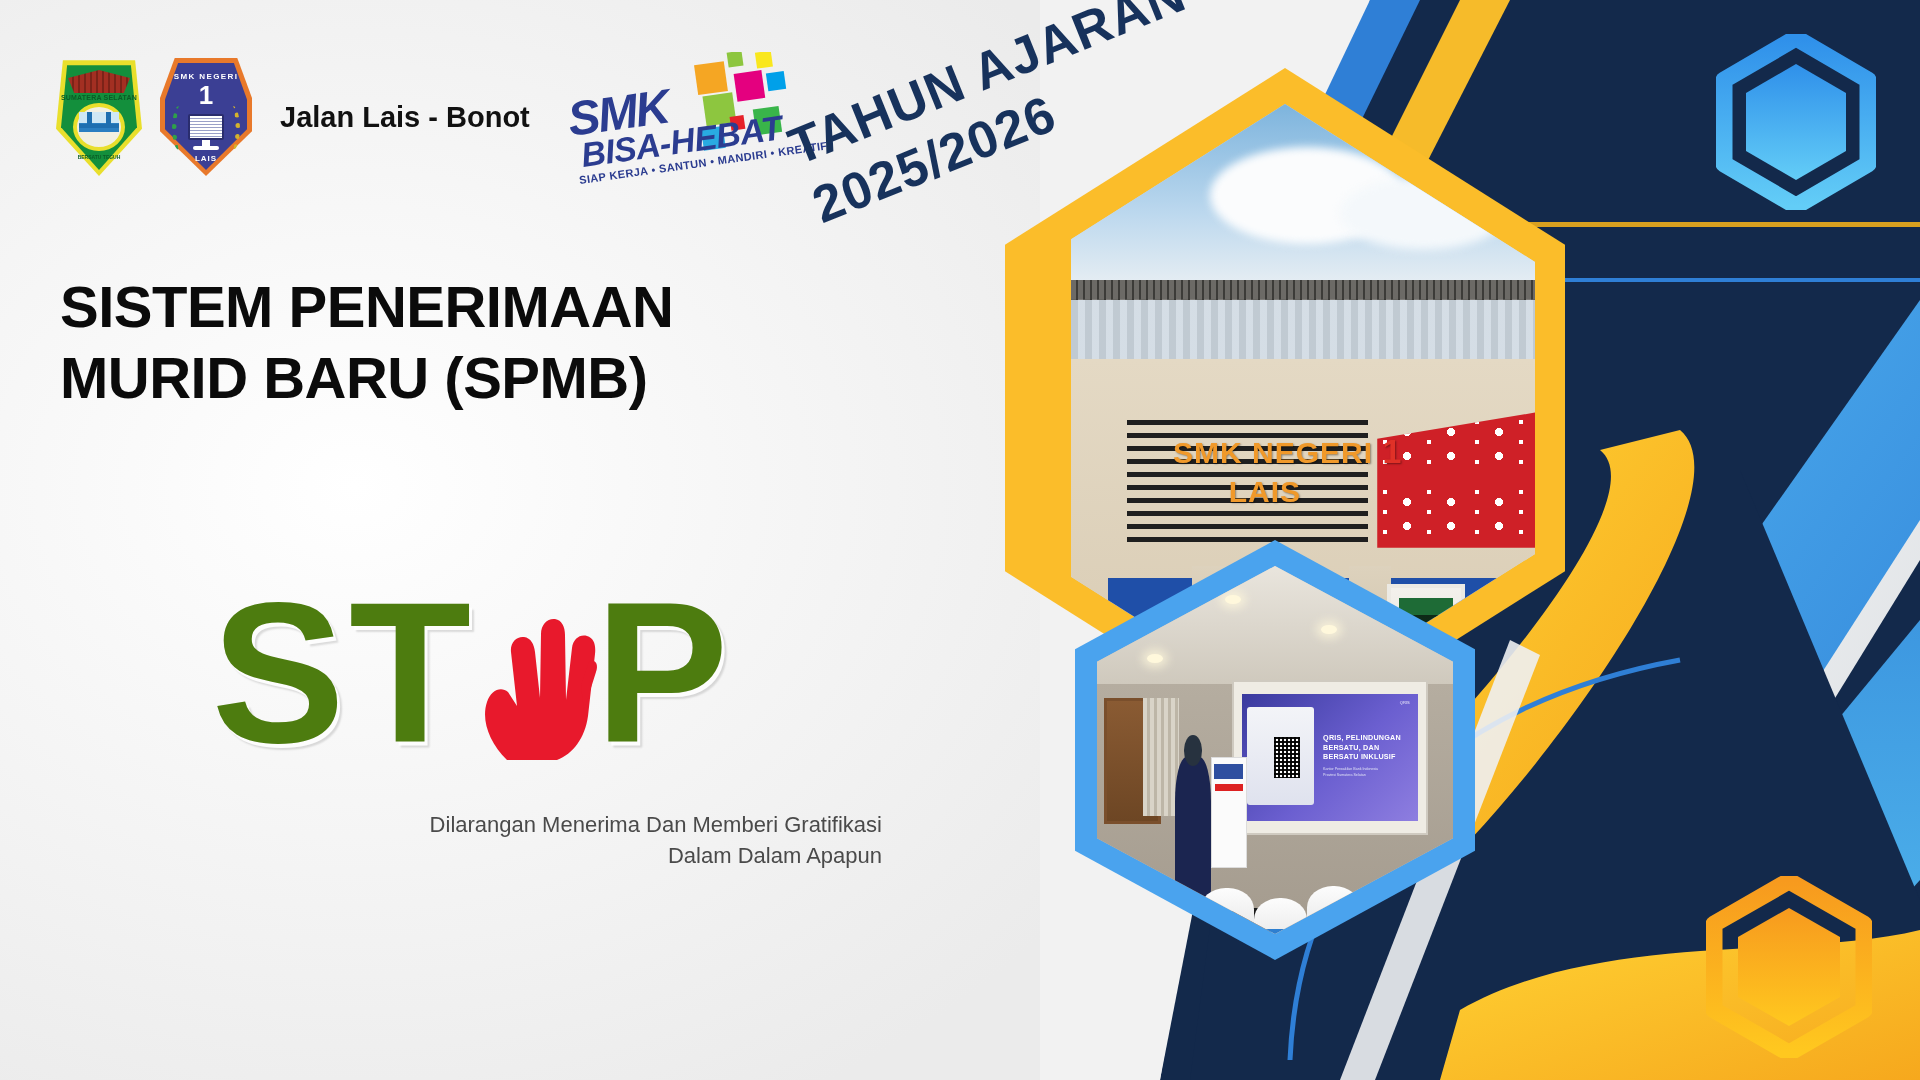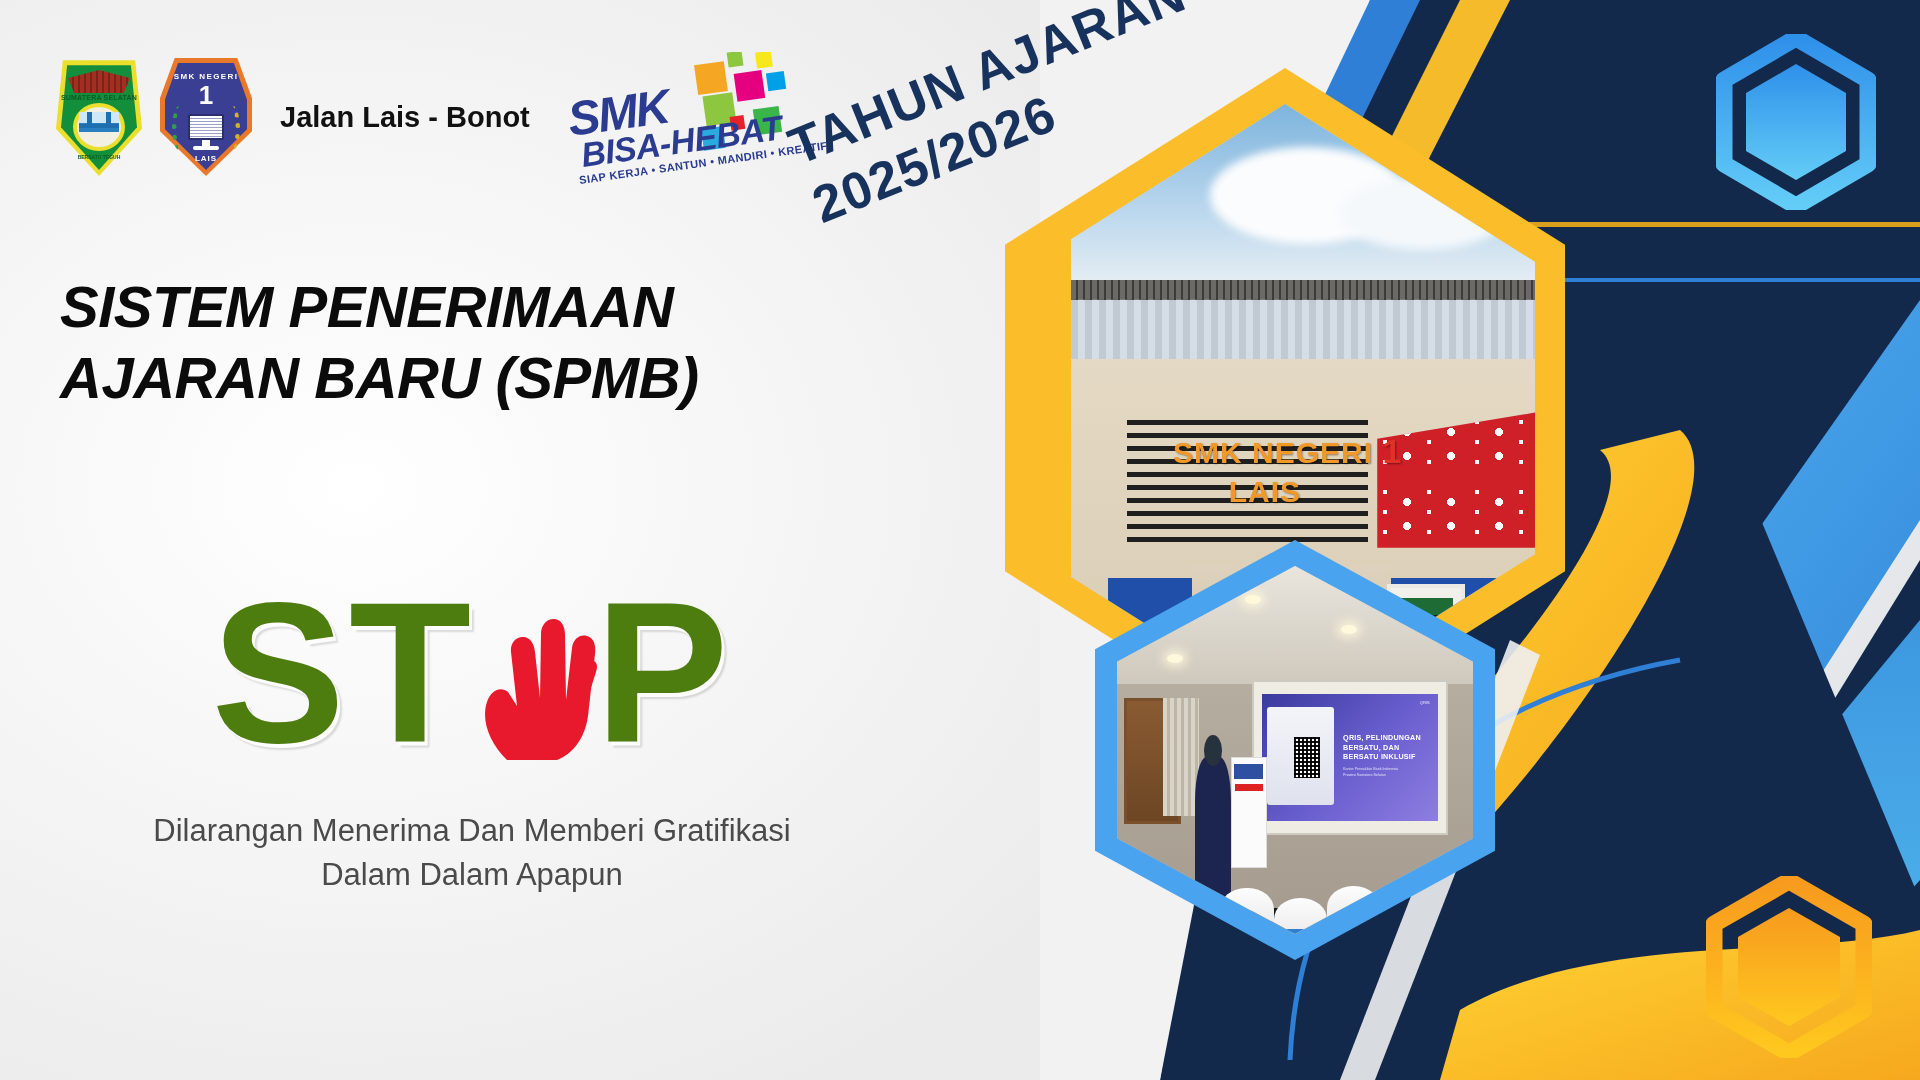--- a/index.html
+++ b/index.html
@@ -129,21 +129,20 @@
     position:absolute; left:10px; top:122px;
     font-size:11px; font-weight:bold; color:#2b3c90; letter-spacing:.4px;
     transform:rotate(-8deg); transform-origin:left bottom; white-space:nowrap;
   }
 
   
   .main-title {
     position:absolute; left:60px; top:272px; z-index:25;
     font-size:58px; font-weight:bold; color:#0b0b0b; line-height:1.22;
     letter-spacing:-0.5px;
-    font-style:italic;
   }
   .main-title .ln { white-space:nowrap; }
 
   
   .stop-block { position:absolute; left:62px; top:560px; width:820px; z-index:25; }
   .stop-row {
     position:relative; height:225px; display:flex; align-items:center; justify-content:center;
   }
   .stop-word {
     font-size:200px; font-weight:bold; color:#4d7c0f; line-height:1;
@@ -156,21 +155,21 @@
   }
   .hand svg { position:absolute; left:0; top:12px; }
   .grat-word {
     text-align:center; font-size:112px; font-weight:bold; color:#141414;
     letter-spacing:-1px; line-height:1; margin-top:-16px;
     text-shadow: 3px 4px 0 rgba(255,255,255,.95), 5px 6px 2px rgba(0,0,0,.12);
   }
   .grat-sub {
     text-align:center; color:#4a4a4a; margin-top:24px; line-height:1.42;
   }
-  .grat-sub div { font-size:31px; }
+  .grat-sub div { font-size:22px;text-align:right; }
 
   
   .bg-right { position:absolute; left:1040px; top:0; width:880px; height:1080px; overflow:hidden; }
 
   
   .hex-photo-big {
     position:absolute; left:1005px; top:68px; width:560px; height:680px;
     z-index:15;
   }
   .hex-frame-yellow {
@@ -232,21 +231,21 @@
     background:linear-gradient(#f3f1ec,#dedbd4); border:4px solid #eceae4; }
   .bld .door .dark { position:absolute; left:12%; top:22%; right:12%; bottom:0;
     background:linear-gradient(#0e2a17,#14361f); }
   .bld .door .person { position:absolute; left:34%; top:38%; width:30%; height:56%;
     background:#141414; border-radius:40% 40% 8% 8%; }
   .bld .door .green { position:absolute; left:12%; top:8%; right:12%; height:16%;
     background:#1e6b36; }
 
   
   .hex-photo-sm {
-    position:absolute; left:1075px; top:540px; width:400px; height:420px; z-index:20;margin-left:20px;
+    position:absolute; left:1075px; top:540px; width:400px; height:420px; z-index:20;
   }
   .hex-frame-blue {
     position:absolute; inset:0; background:#4aa3ee;
     clip-path: polygon(50% 0%, 100% 26%, 100% 74%, 50% 100%, 0% 74%, 0% 26%);
   }
   .hex-img-sm {
     position:absolute; left:22px; top:26px; right:22px; bottom:26px;
     clip-path: polygon(50% 0%, 100% 26%, 100% 74%, 50% 100%, 0% 74%, 0% 26%);
     overflow:hidden;
   }
@@ -545,21 +544,21 @@
         </g>
       </svg>
       <div class="word-smk">SMK</div>
       <div class="word-bisa">BISA-HEBAT</div>
       <div class="tagline">SIAP KERJA • SANTUN • MANDIRI • KREATIF</div>
     </div>
   </div>
 
   <h1 class="main-title">
     <div class="ln">SISTEM PENERIMAAN</div>
-    <div class="ln">AJARAN BARU (SPMB)</div>
+    <div class="ln">MURID BARU (SPMB)</div>
   </h1>
 
   <div class="stop-block">
     <div class="stop-row">
       <span class="stop-word">ST</span>
       <span class="hand">
         <svg width="128" height="150" viewBox="0 0 128 150">
           <path d="M36,150 C18,132 10,110 16,92 C20,80 30,76 37,82 L46,96 L40,42 C39,32 46,26 53,27 C60,28 63,34 64,42 L69,88 L70,24 C70,14 77,8 84,9 C91,10 94,17 94,25 L95,90 L101,38 C102,29 109,24 116,26 C123,28 125,35 124,44 L117,106 C114,128 102,144 86,150 Z" fill="#e8192c"></path>
           <path d="M118,52 C124,48 128,54 125,62 L113,100 L110,76 Z" fill="#e8192c"></path>
         </svg>

